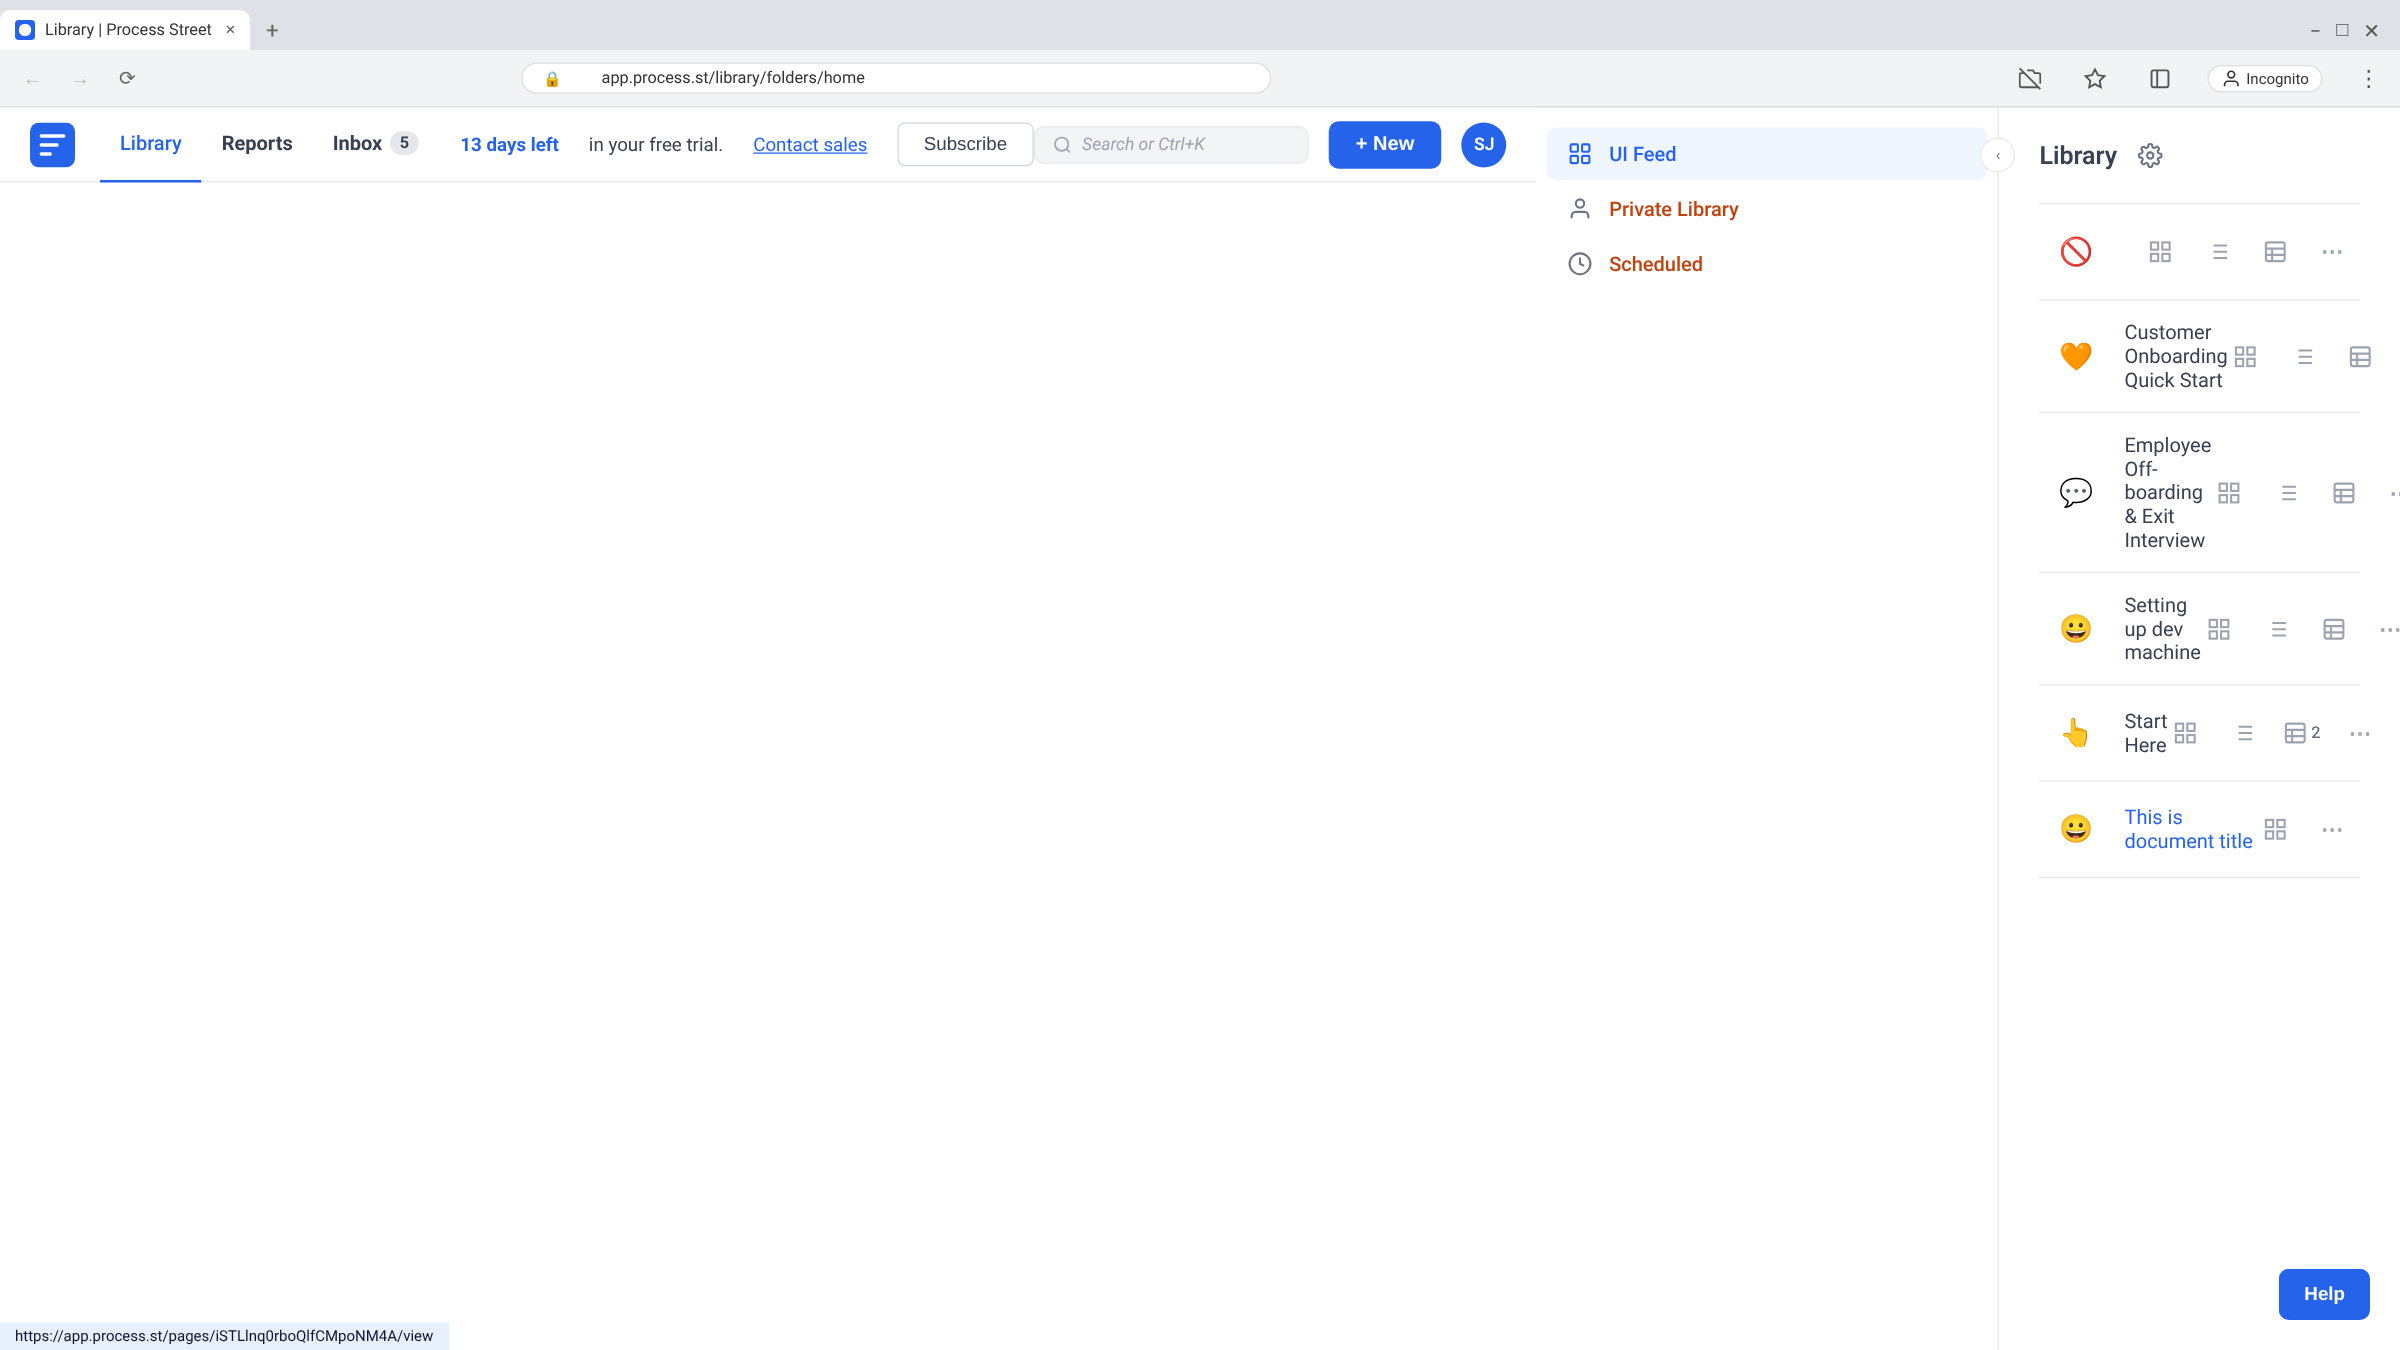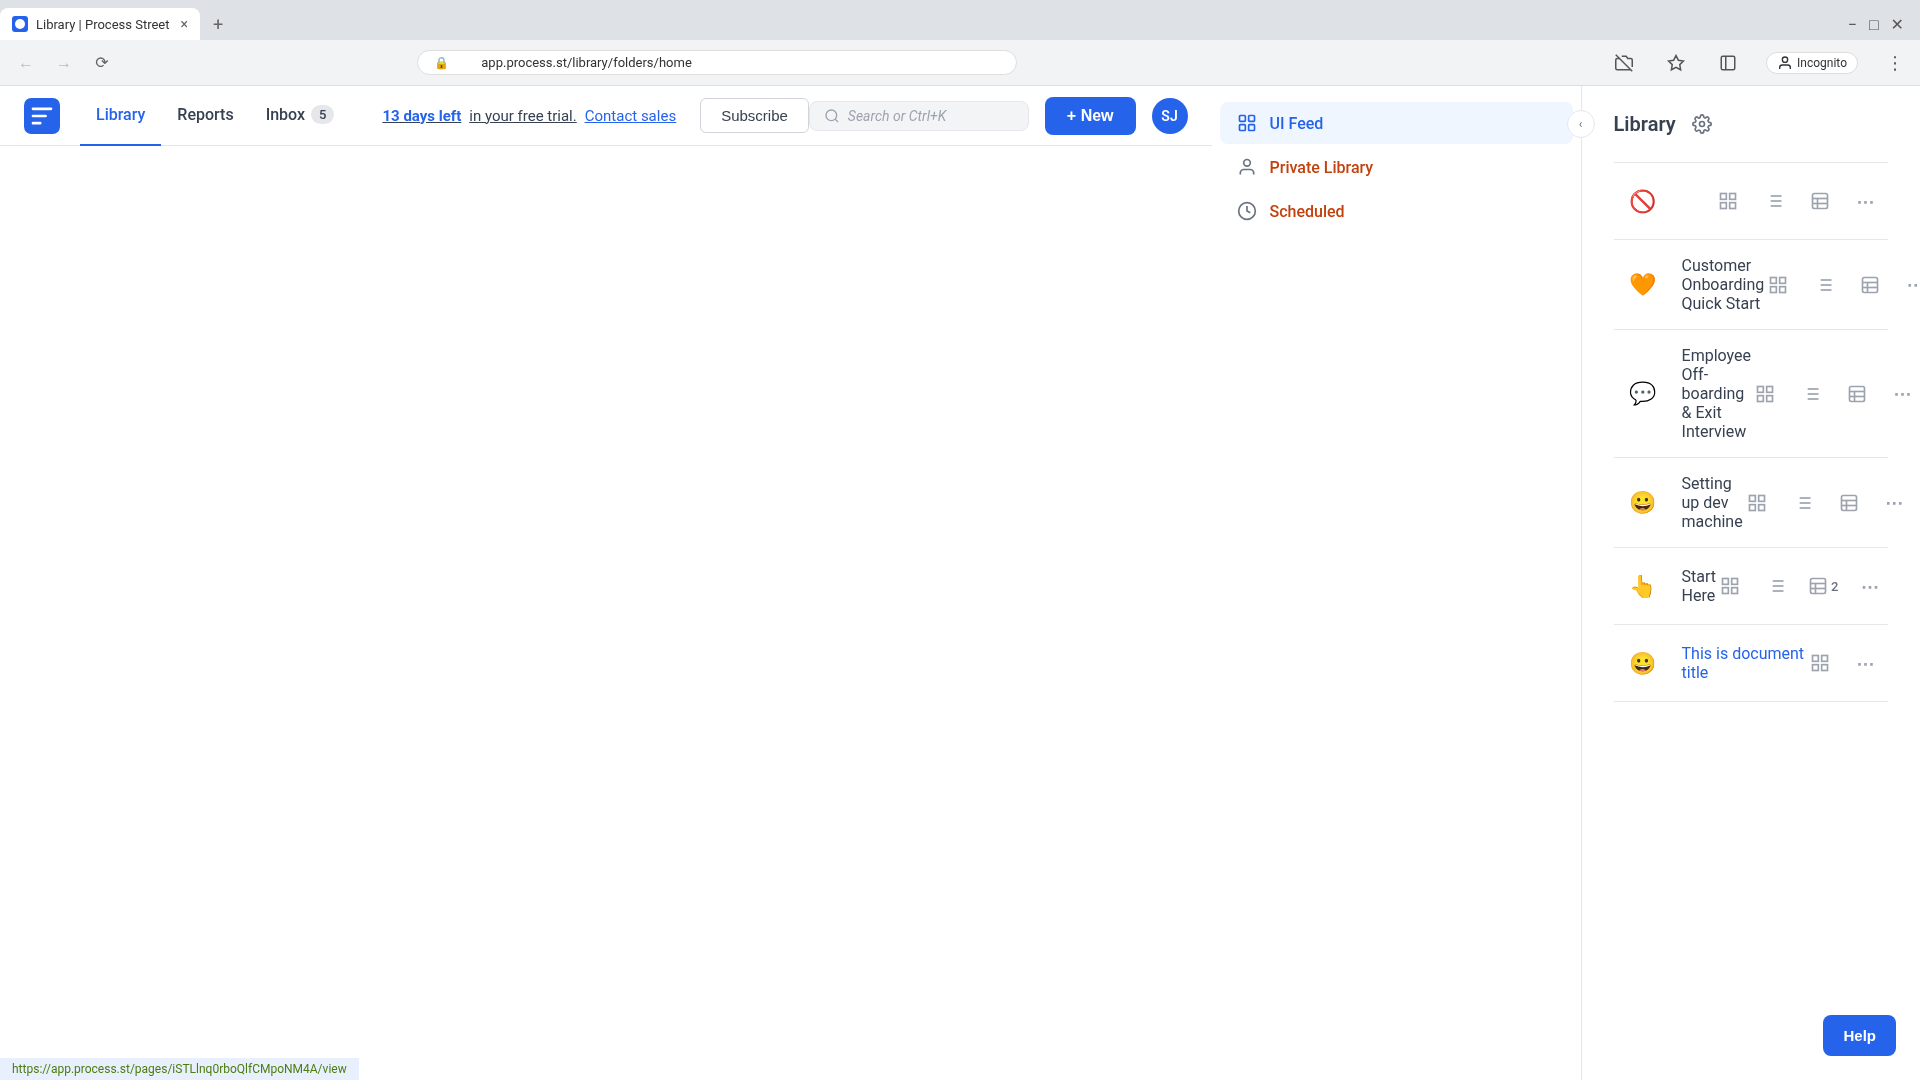--- a/index.html
+++ b/index.html
@@ -29,22 +29,22 @@
 
     
     .app { display: flex; flex-direction: row; width: 100%; height: calc(1080px - 86px); }
 
     
     .top-nav { display: flex; align-items: center; padding: 0 24px; height: 60px; border-bottom: 1px solid #e5e7eb; background: #fff; gap: 0; flex-shrink: 0; }
     .logo { width: 36px; height: 36px; margin-right: 20px; flex-shrink: 0; }
     .logo svg { width: 36px; height: 36px; }
     .nav-link { font-size: 16px; font-weight: 500; color: #2563eb; padding: 0 16px; height: 60px; display: flex; align-items: center; cursor: pointer; border-bottom: 2px solid transparent; }
     .nav-link.active { color: #2563eb; border-bottom: 2px solid #2563eb; }
-    .nav-link.inactive { color: #374151; border-bottom: 2px solid transparent; }
-    .trial-banner { margin-left: 32px; font-size: 15px; color: #374151; display: flex; align-items: center; gap: 8px; text-decoration: underline; }
+    .nav-link.inactive { color: #374151; border-bottom: 2px solid transparent; font-weight: bold; }
+    .trial-banner { margin-left: 17px; font-size: 15px; color: #374151; display: flex; align-items: center; gap: 24px; }
     .trial-bold { font-weight: 700; color: #2563eb; }
     .contact-link { color: #2563eb; text-decoration: underline; cursor: pointer; font-size: 15px; }
     .subscribe-btn { margin-left: 24px; border: 1.5px solid #d1d5db; border-radius: 6px; padding: 8px 20px; font-size: 15px; color: #374151; cursor: pointer; background: #fff; font-weight: 500; }
     .search-bar { margin-left: auto; background: #f3f4f6; border: 1px solid #e5e7eb; border-radius: 8px; display: flex; align-items: center; padding: 6px 14px; gap: 8px; width: 220px; cursor: pointer; font-style: italic; }
     .search-bar-text { font-size: 14px; color: #9ca3af; }
     .new-btn { margin-left: 16px; background: #2563eb; color: #fff; border: none; border-radius: 8px; padding: 10px 22px; font-size: 16px; font-weight: 700; cursor: pointer; display: flex; align-items: center; gap: 6px; }
     .avatar { margin-left: 16px; width: 36px; height: 36px; background: #2563eb; border-radius: 50%; display: flex; align-items: center; justify-content: center; color: #fff; font-size: 14px; font-weight: 600; cursor: pointer; }
 
     
     .main-content { display: flex; flex: 1; overflow: hidden; }
@@ -70,21 +70,21 @@
     .row-icon { width: 44px; height: 44px; display: flex; align-items: center; justify-content: center; margin-right: 16px; font-size: 26px; flex-shrink: 0; }
     .row-title { font-size: 16px; color: #374151; flex: 1; font-weight: 400; cursor: pointer; }
     .row-title.linked { color: #2563eb; cursor: pointer; }
     .row-actions { display: flex; align-items: center; gap: 18px; margin-left: auto; }
     .action-icon { width: 28px; height: 28px; display: flex; align-items: center; justify-content: center; color: #9ca3af; cursor: pointer; border-radius: 4px; }
     .action-icon-with-badge { display: flex; align-items: center; gap: 3px; }
     .action-badge { font-size: 13px; color: #6b7280; font-weight: 500; }
     .more-menu { width: 28px; height: 28px; display: flex; align-items: center; justify-content: center; color: #9ca3af; cursor: pointer; border-radius: 4px; font-size: 18px; font-weight: 700; letter-spacing: 1px; }
 
     
-    .status-bar { position: fixed; bottom: 0; left: 0; background: #e8f0fe; padding: 4px 12px; font-size: 12px; color: #4d7c0f; z-index: 100; }
+    .status-bar { position: fixed; bottom: 0; left: 0; background: #e8f0fe; padding: 4px 12px; font-size: 12px; color: #0f172a; z-index: 100; }
 
     
     .help-btn { position: fixed; bottom: 24px; right: 24px; background: #2563eb; color: #fff; border: none; border-radius: 8px; padding: 12px 20px; font-size: 15px; font-weight: 600; cursor: pointer; z-index: 100; }
   </style>
 </head>
 <body>
 
 <div class="browser-chrome">
   <div class="tab-bar">
     <div class="tab">

